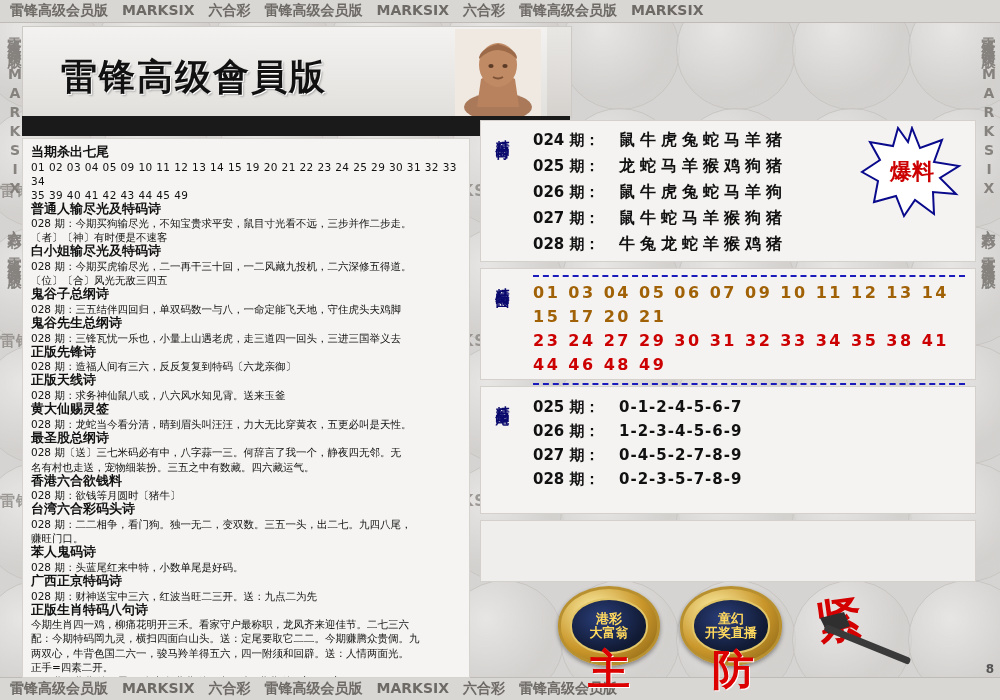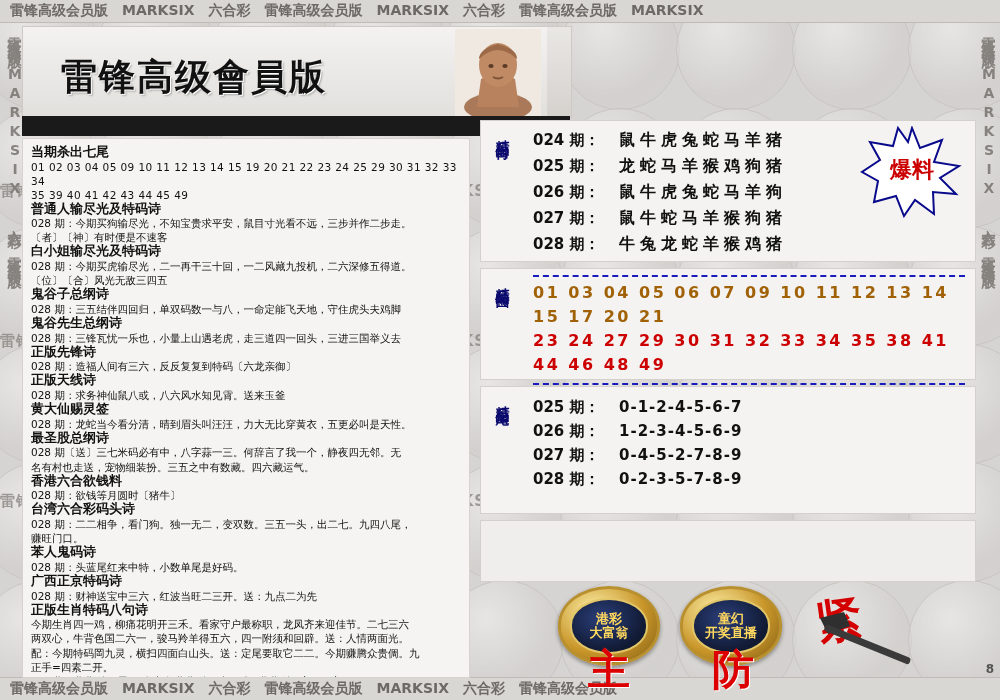--- a/index.html
+++ b/index.html
@@ -280,22 +280,22 @@
       <div class="lp-line">028 期：欲钱等月圆时〔猪牛〕</div>
       <div class="lp-head">台湾六合彩码头诗</div>
       <div class="lp-line">028 期：二二相争，看门狗。独一无二，变双数。三五一头，出二七。九四八尾，</div>
       <div class="lp-line">赚旺门口。</div>
       <div class="lp-head">苯人鬼码诗</div>
       <div class="lp-line">028 期：头蓝尾红来中特，小数单尾是好码。</div>
       <div class="lp-head">广西正京特码诗</div>
       <div class="lp-line">028 期：财神送宝中三六，红波当旺二三开。送：九点二为先</div>
       <div class="lp-head">正版生肖特码八句诗</div>
       <div class="lp-line">今期生肖四一鸡，柳痛花明开三禾。看家守户最称职，龙凤齐来迎佳节。二七三六</div>
+      <div class="lp-line">配：今期特码岡九灵，横扫四面白山头。送：定尾要取它二二。今期赚腾众贵倜。九</div>
       <div class="lp-line">两双心，牛背色国二六一，骏马羚羊得五六，四一附须和回辟。送：人情两面光。</div>
-      <div class="lp-line">配：今期特码岡九灵，横扫四面白山头。送：定尾要取它二二。今期赚腾众贵倜。九</div>
       <div class="lp-line">正手=四素二开。</div>
       <div class="lp-line">028 期：期期杀一尾：〔 木 〕期期杀一肖：猪。期期杀一门：5 门。</div>
     </div>
 </div>
 
 <div class="right-col">
 
   <div class="zodiac-panel">
     <div class="vlabel">精品出肖</div>
     <div id="zodiacRows" style="padding-top:6px;">
@@ -366,21 +366,21 @@
 
     <div class="redbrush" style="left:336px;top:6px;">紧</div>
     <div class="axe" style="left:330px;top:26px;">
       <svg width="120" height="70" viewBox="0 0 120 70">
         <path d="M10 8 L34 2 L40 16 L18 24 Z" fill="#2f2f2f"></path>
         <rect x="16" y="14" width="92" height="7" rx="3" transform="rotate(22 16 14)" fill="#3a3a3a"></rect>
       </svg>
     </div>
   </div>
 
-  <div class="starburst" style="position:absolute;left:382px;top:6px;font-family:Liberation Mono, monospace;">
+  <div class="starburst" style="position:absolute;left:382px;top:6px;">
     <svg width="104" height="92" viewBox="0 0 104 92">
       <polygon points="52,2 60,22 82,14 74,36 99,40 80,52 96,68 73,66 74,88 55,74 44,90 36,70 14,76 18,55 2,46 20,34 10,16 33,20 38,2 48,16" fill="#ffffff" stroke="#0a0a8c" stroke-width="2"></polygon>
     </svg>
     <div class="star-text">爆料</div>
   </div>
 
 </div>
 
 <div class="page-no">8</div>
 

